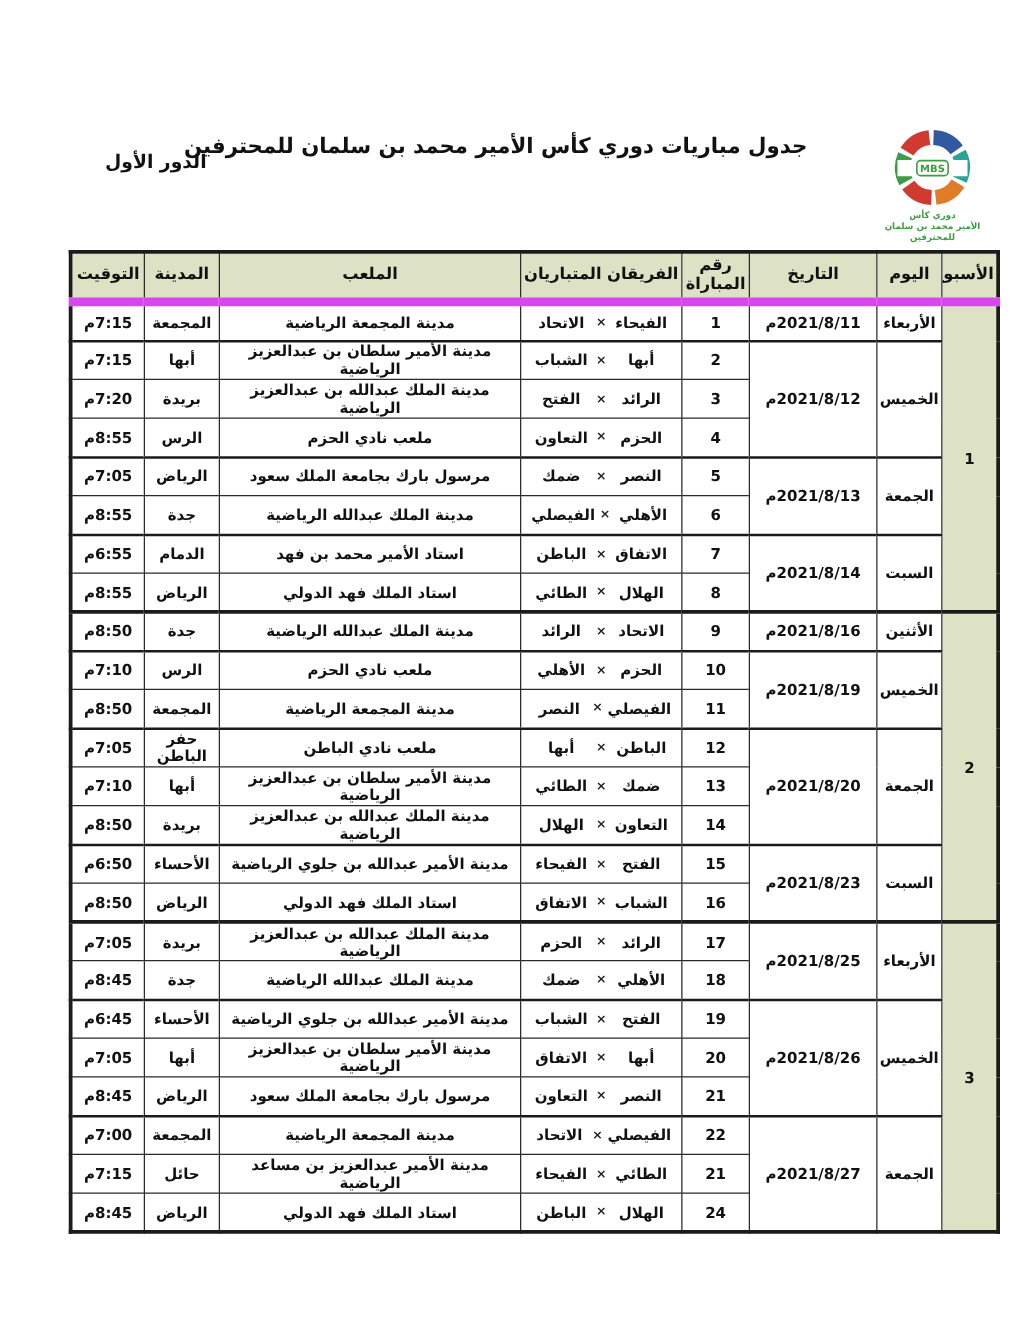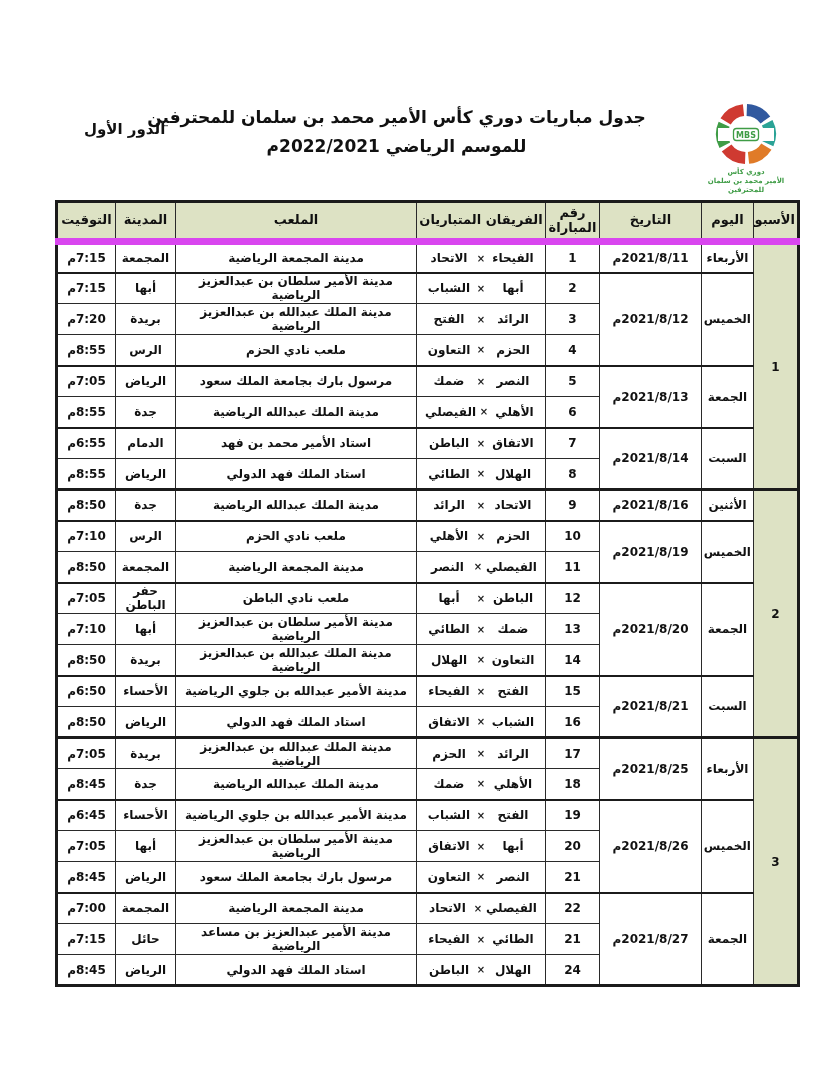--- a/index.html
+++ b/index.html
@@ -87,21 +87,20 @@
       <rect x="19.5" y="26.5" width="25" height="12" rx="3" fill="#ffffff" stroke="#3f9c46" stroke-width="1.3"></rect>
       <text x="32" y="35.8" text-anchor="middle" font-family="DejaVu Sans, sans-serif" font-size="8" font-weight="bold" fill="#3f9c46">MBS</text>
     </svg>
     <div class="logo-caption">دوري كأس
 الأمير محمد بن سلمان
 للمحترفين</div>
   </div>
 
   <div class="title-block">
     <div>جدول مباريات دوري كأس الأمير محمد بن سلمان للمحترفين</div>
-    <div>للموسم الرياضي 2022/2021م</div>
   </div>
 
   <div class="round-label">الدور الأول</div>
 
   <table class="sched">
     <colgroup>
       <col class="c-week">
         <col class="c-day">
         <col class="c-date">
         <col class="c-no">
@@ -316,21 +315,21 @@
               <span class="vs">×</span>
               <span>الهلال</span>
             </div>
           </td>
           <td class="stadium-cell">مدينة الملك عبدالله بن عبدالعزيز الرياضية</td>
           <td class="city-cell">بريدة</td>
           <td class="time-cell">8:50م</td>
         </tr>
         <tr class="day-start">
           <td class="day-cell" rowspan="2">السبت</td>
-          <td class="date-cell" rowspan="2">2021/8/21م</td>
+          <td class="date-cell" rowspan="2">2021/8/23م</td>
           <td class="no-cell">15</td>
           <td class="teams-cell">
             <div class="teams">
               <span>الفتح</span>
               <span class="vs">×</span>
               <span>الفيحاء</span>
             </div>
           </td>
           <td class="stadium-cell">مدينة الأمير عبدالله بن جلوي الرياضية</td>
           <td class="city-cell">الأحساء</td>

